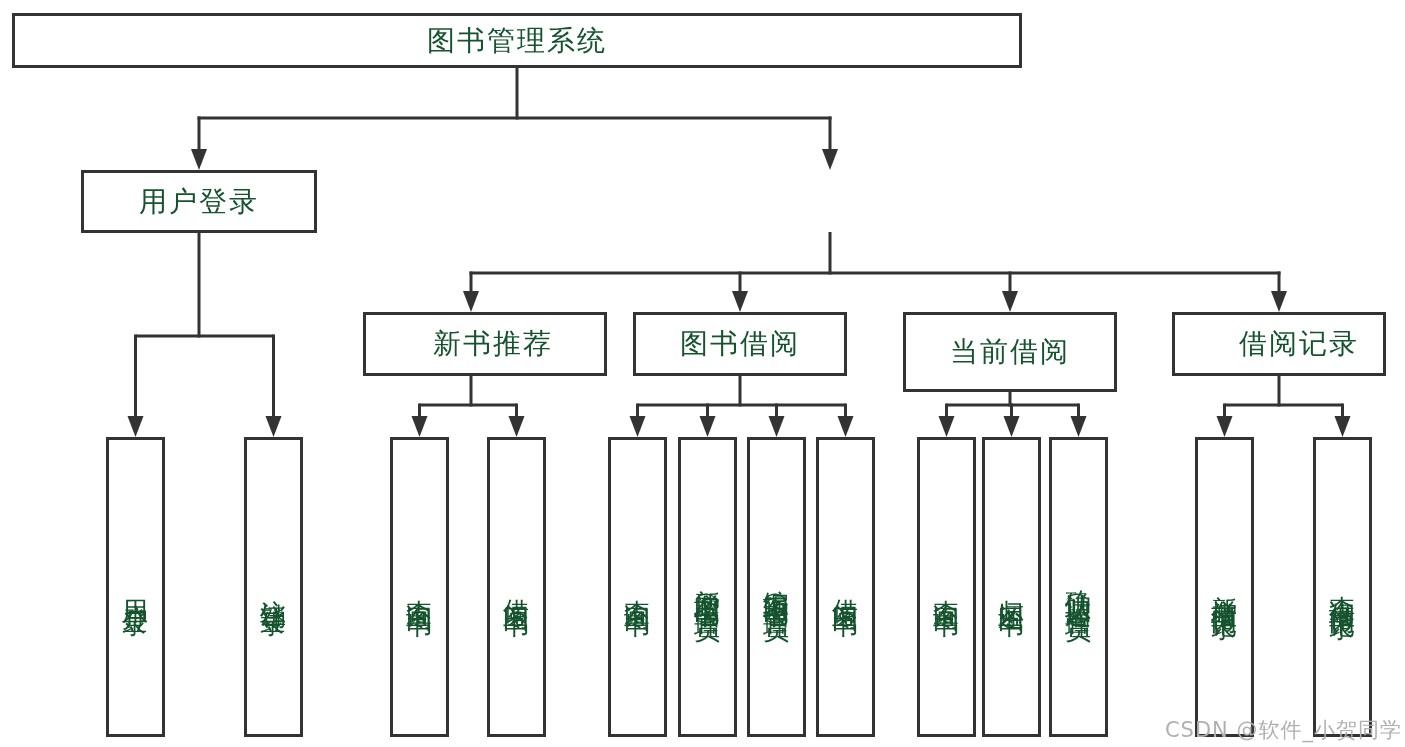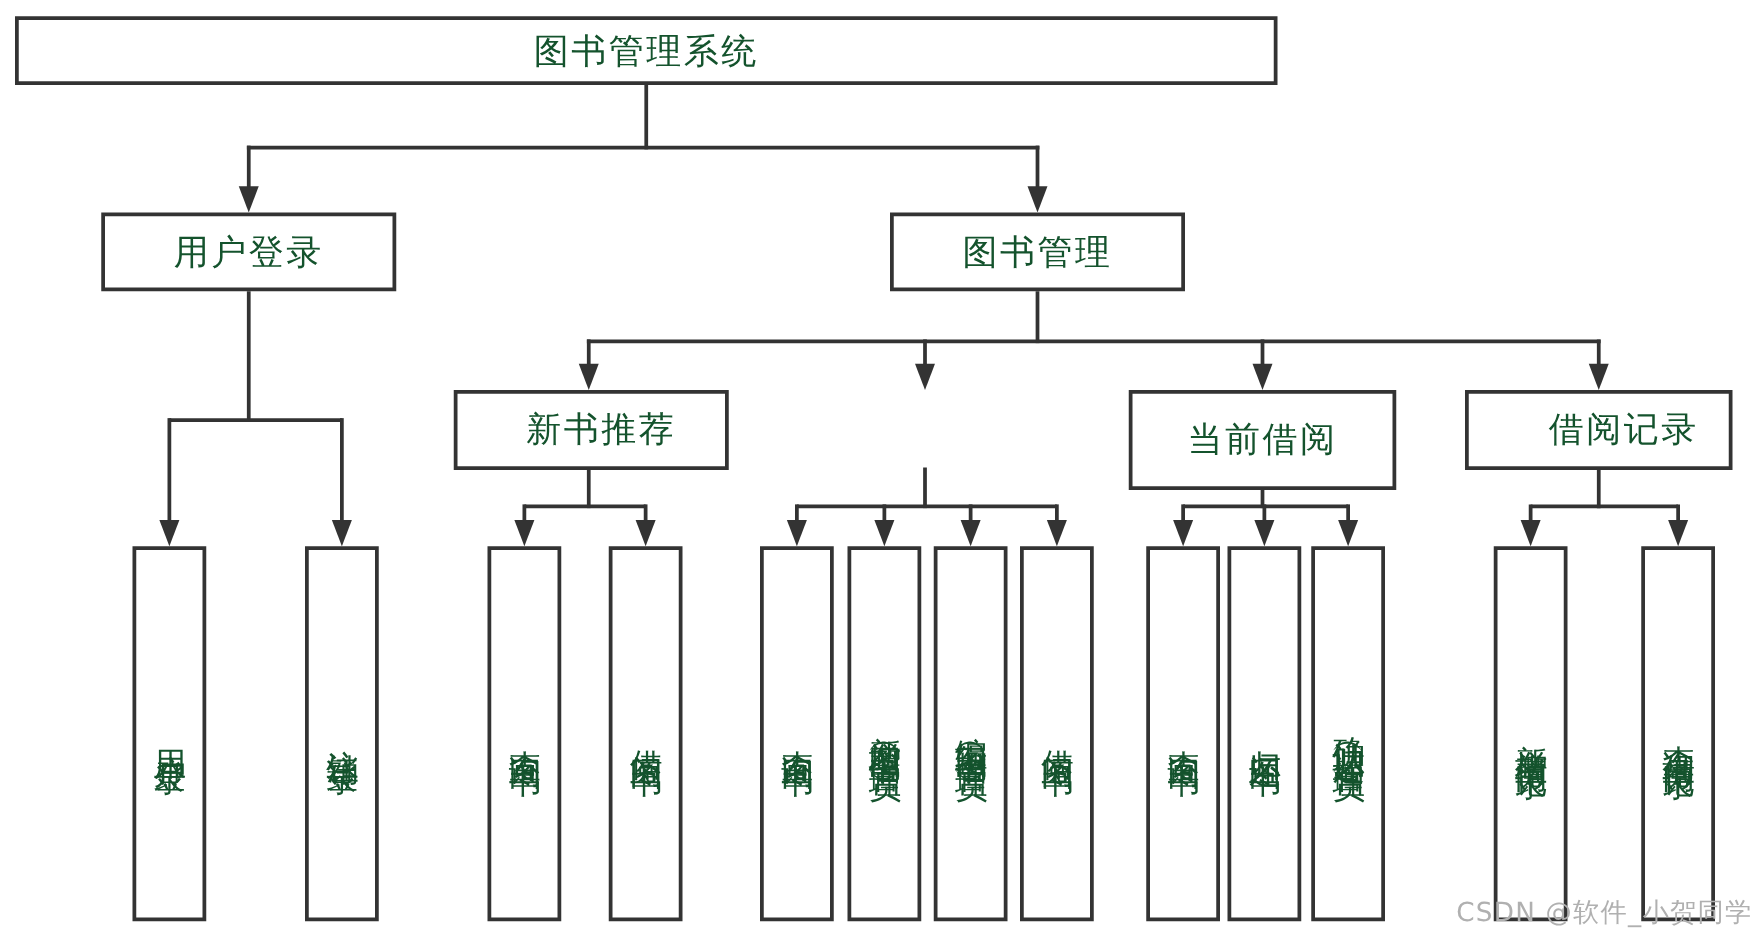--- a/index.html
+++ b/index.html
@@ -118,26 +118,26 @@
       <polygon points="1334.5,416 1350.5,416 1342.5,437" fill="#333333"></polygon>
     </svg>
 
   <div class="box" style="left:12px; top:13px; width:1010px; height:55px;">
     <span class="h-label">图书管理系统</span>
   </div>
 
   <div class="box" style="left:81px; top:170px; width:236px; height:63px;">
     <span class="h-label">用户登录</span>
   </div>
-  <div class="box" style="left:712px; top:170px; width:236px; height:63px;">
-    <span class="h-label">图书管理</span>
+
+  <div class="box" style="left:363px; top:312px; width:244px; height:64px;padding-left:16px;">
+    <span class="h-label">新书推荐</span>
   </div>
-
-  <div class="box" style="left:363px; top:312px; width:220px; height:64px;padding-left:16px;">
-    <span class="h-label">新书推荐</span>
+  <div class="box" style="left:633px; top:312px; width:214px; height:64px;">
+    <span class="h-label">图书借阅</span>
   </div>
   <div class="box" style="left:903px; top:312px; width:214px; height:80px;">
     <span class="h-label">当前借阅</span>
   </div>
   <div class="box" style="left:1172px; top:312px; width:214px; height:64px;padding-left:40px;">
     <span class="h-label">借阅记录</span>
   </div>
 
   <div class="box leaf" style="left:106px; top:437px; width:59px; height:300px;">
     <span class="v-label">用户登录</span>

